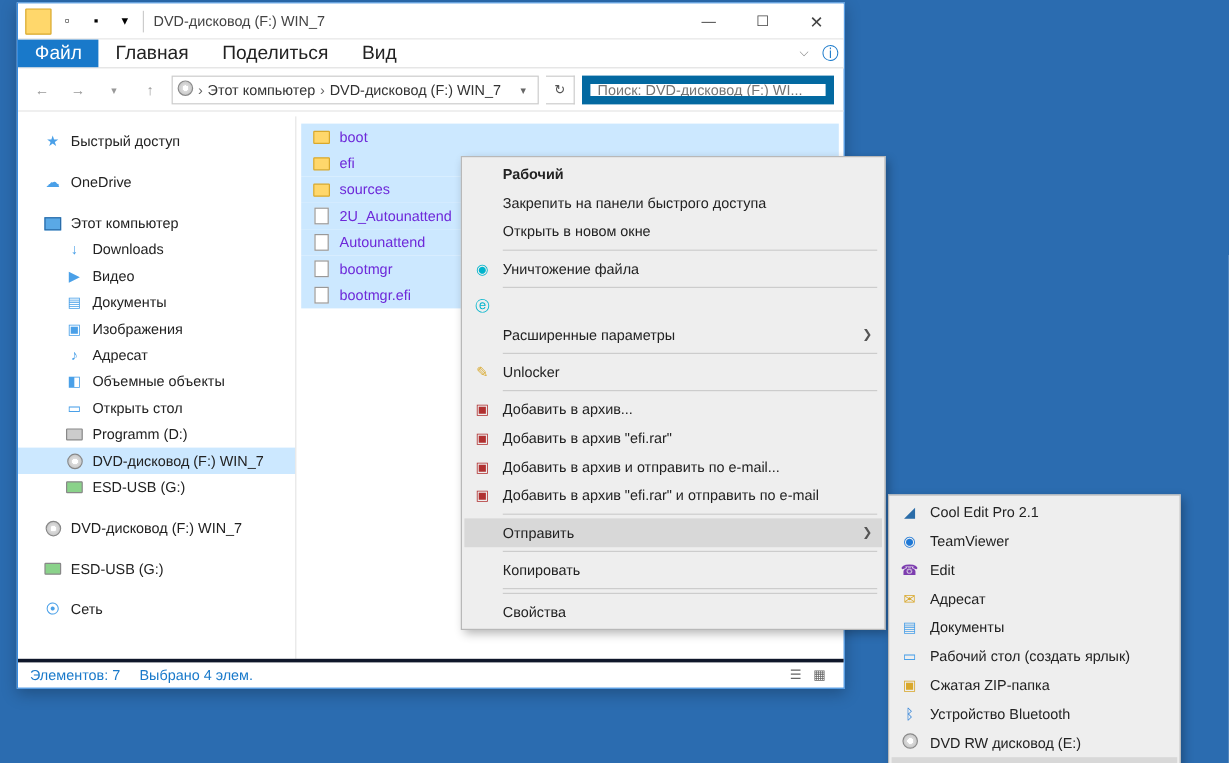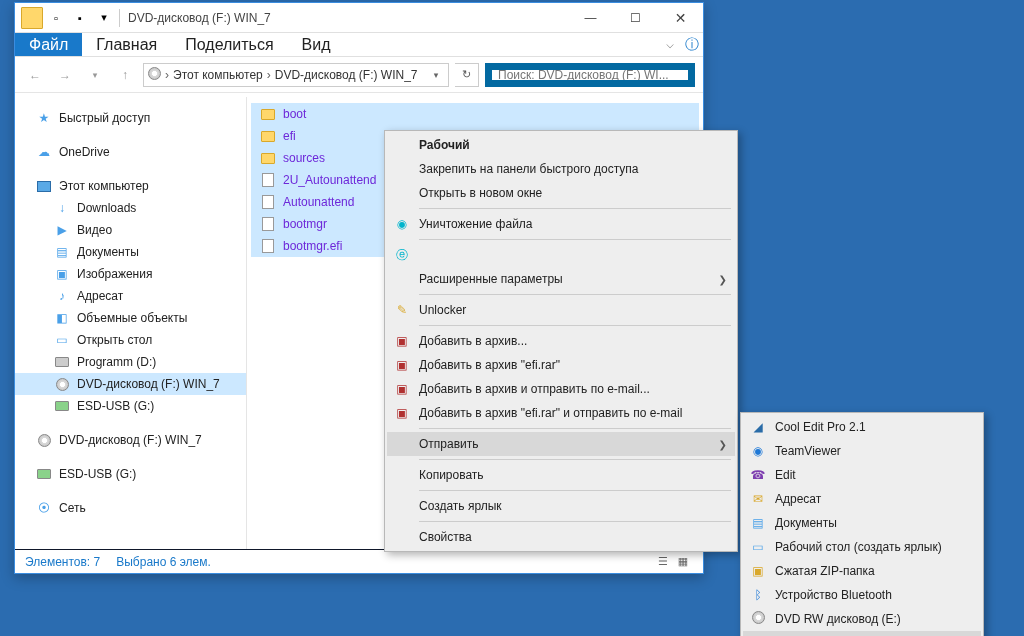--- a/index.html
+++ b/index.html
@@ -29,21 +29,21 @@
 .sidebar { width: 232px; border-right:1px solid #e5e5e5; overflow:hidden; padding-top:10px;}
 .side-item { display:flex; align-items:center; height:22px; font-size:12px; color:#222; padding-left:20px;}
 .side-item.indent { padding-left:38px;}
 .side-item .ic { width:18px; height:16px; margin-right:6px; display:inline-flex;align-items:center;justify-content:center;font-size:12px;}
 .side-item.sel { background:#cce8ff; }
 .side-gap { height:12px; }
 .filelist { flex:1; padding:6px 4px; }
 .file-row { display:flex; align-items:center; height:22px; font-size:12px; color:#6d28d9; padding-left:8px;}
 .file-row.sel { background:#cce8ff;}
 .file-row .ic { width:18px; height:16px; margin-right:6px; display:inline-flex;align-items:center;justify-content:center;font-size:11px;}
-.statusbar { position:absolute; bottom:0; left:0; right:0; height:24px; border-top:1px solid #0f172a; display:flex; align-items:center; font-size:12px; color: #1979ca; padding:0 10px;}
+.statusbar { position:absolute; bottom:0; left:0; right:0; height:24px; border-top:3px solid #0f172a; display:flex; align-items:center; font-size:12px; color: #1979ca; padding:0 10px;}
 .statusbar .s2 { margin-left:16px;}
 .statusbar .spacer{flex:1;}
 .statusbar .view{width:20px;text-align:center;color:#666;font-size:11px;}
 
 .ctxmenu { position:absolute; background:#eee; border:1px solid #b8b8b8; box-shadow: 3px 3px 8px rgba(0,0,0,.3); padding:2px; font-size:12px;}
 .ctx1 { left:384px; top:130px; width:354px; }
 .ctx2 { left:740px; top:412px; width:244px; }
 .ctx-item { display:flex; align-items:center; height:24px; padding:0 8px 0 32px; position:relative; color:#222;}
 .ctx-item.hl { background:#d8d8d8; }
 .ctx-item .ic { position:absolute; left:6px; width:18px; text-align:center; font-size:12px;}
@@ -230,21 +230,21 @@
       <div class="file-row sel">
           <span class="ic">
             <span class="file-ic"></span>
           </span>
           <span>bootmgr.efi</span>
         </div>
     </div>
   </div>
   <div class="statusbar">
     <span>Элементов: 7</span>
-    <span class="s2">Выбрано 6 элем.</span>
+    <span class="s2">Выбрано 4 элем.</span>
     <span class="spacer"></span>
     <span class="view">☰</span>
     <span class="view">▦</span>
   </div>
 </div>
 
 <div class="ctxmenu ctx1">
   <div class="ctx-item">
       <b>Рабочий</b>
     </div>
@@ -292,23 +292,20 @@
   <div class="ctx-sep"></div>
   <div class="ctx-item hl">
       <span>Отправить</span>
       <span class="arrow">❯</span>
     </div>
   <div class="ctx-sep"></div>
   <div class="ctx-item">
       <span>Копировать</span>
     </div>
   <div class="ctx-sep"></div>
-  <div class="ctx-item">
-      <span>Создать ярлык</span>
-    </div>
   <div class="ctx-sep"></div>
   <div class="ctx-item">
       <span>Свойства</span>
     </div>
 </div>
 
 <div class="ctxmenu ctx2">
   <div class="ctx-item">
       <span class="ic" style="color:#2a6ca8">◢</span>
       <span>Cool Edit Pro 2.1</span>

